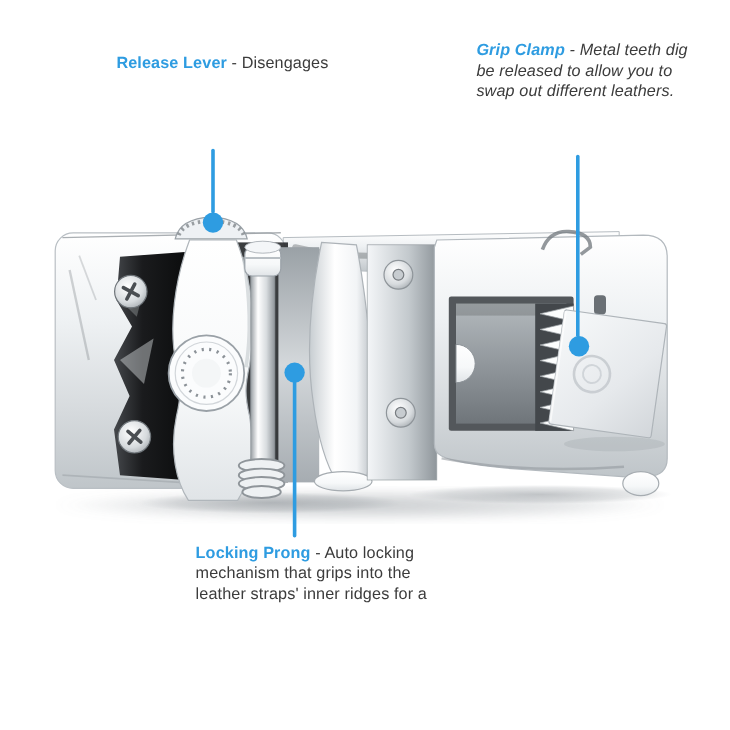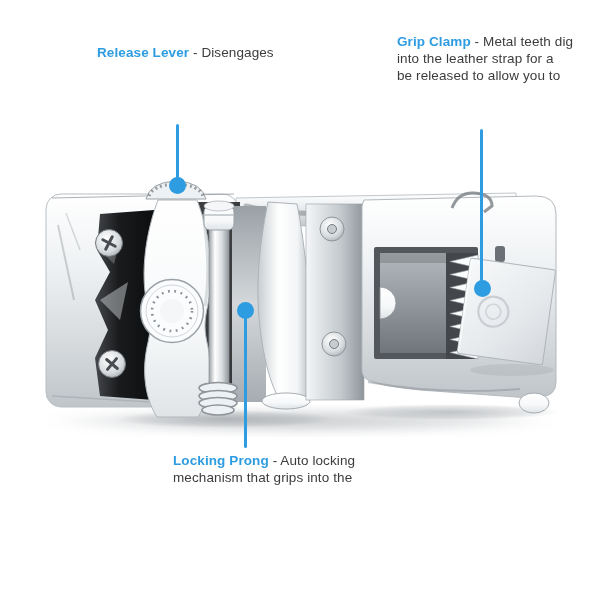--- a/index.html
+++ b/index.html
@@ -220,22 +220,23 @@
 <div class="callout-line" style="left:480px;top:129px;height:152px;"></div>
 <div class="callout-dot" style="left:474px;top:280px;"></div>
 
 <div class="callout-line" style="left:244px;top:316px;height:132px;"></div>
 <div class="callout-dot" style="left:237px;top:302px;"></div>
 
 <div class="annotation" style="left:97px;top:44px;">
   <div class="line"><span class="term">Release Lever</span><span> - Disengages</span></div>
 </div>
 
-<div class="annotation" style="left:397px;top:33px;">
+<div class="annotation" style="left:397px;top:33px;font-style:italic;">
   <div class="line"><span class="term">Grip Clamp</span><span> - Metal teeth dig</span></div>
-  <div class="line">into the leather strap for a</div>
   <div class="line">be released to allow you to</div>
+  <div class="line">swap out different leathers.</div>
 </div>
 
-<div class="annotation" style="left:173px;top:452px;">
+<div class="annotation" style="left:163px;top:452px;">
   <div class="line"><span class="term">Locking Prong</span><span> - Auto locking</span></div>
   <div class="line">mechanism that grips into the</div>
+  <div class="line">leather straps' inner ridges for a</div>
 </div>
 
 </body></html>

